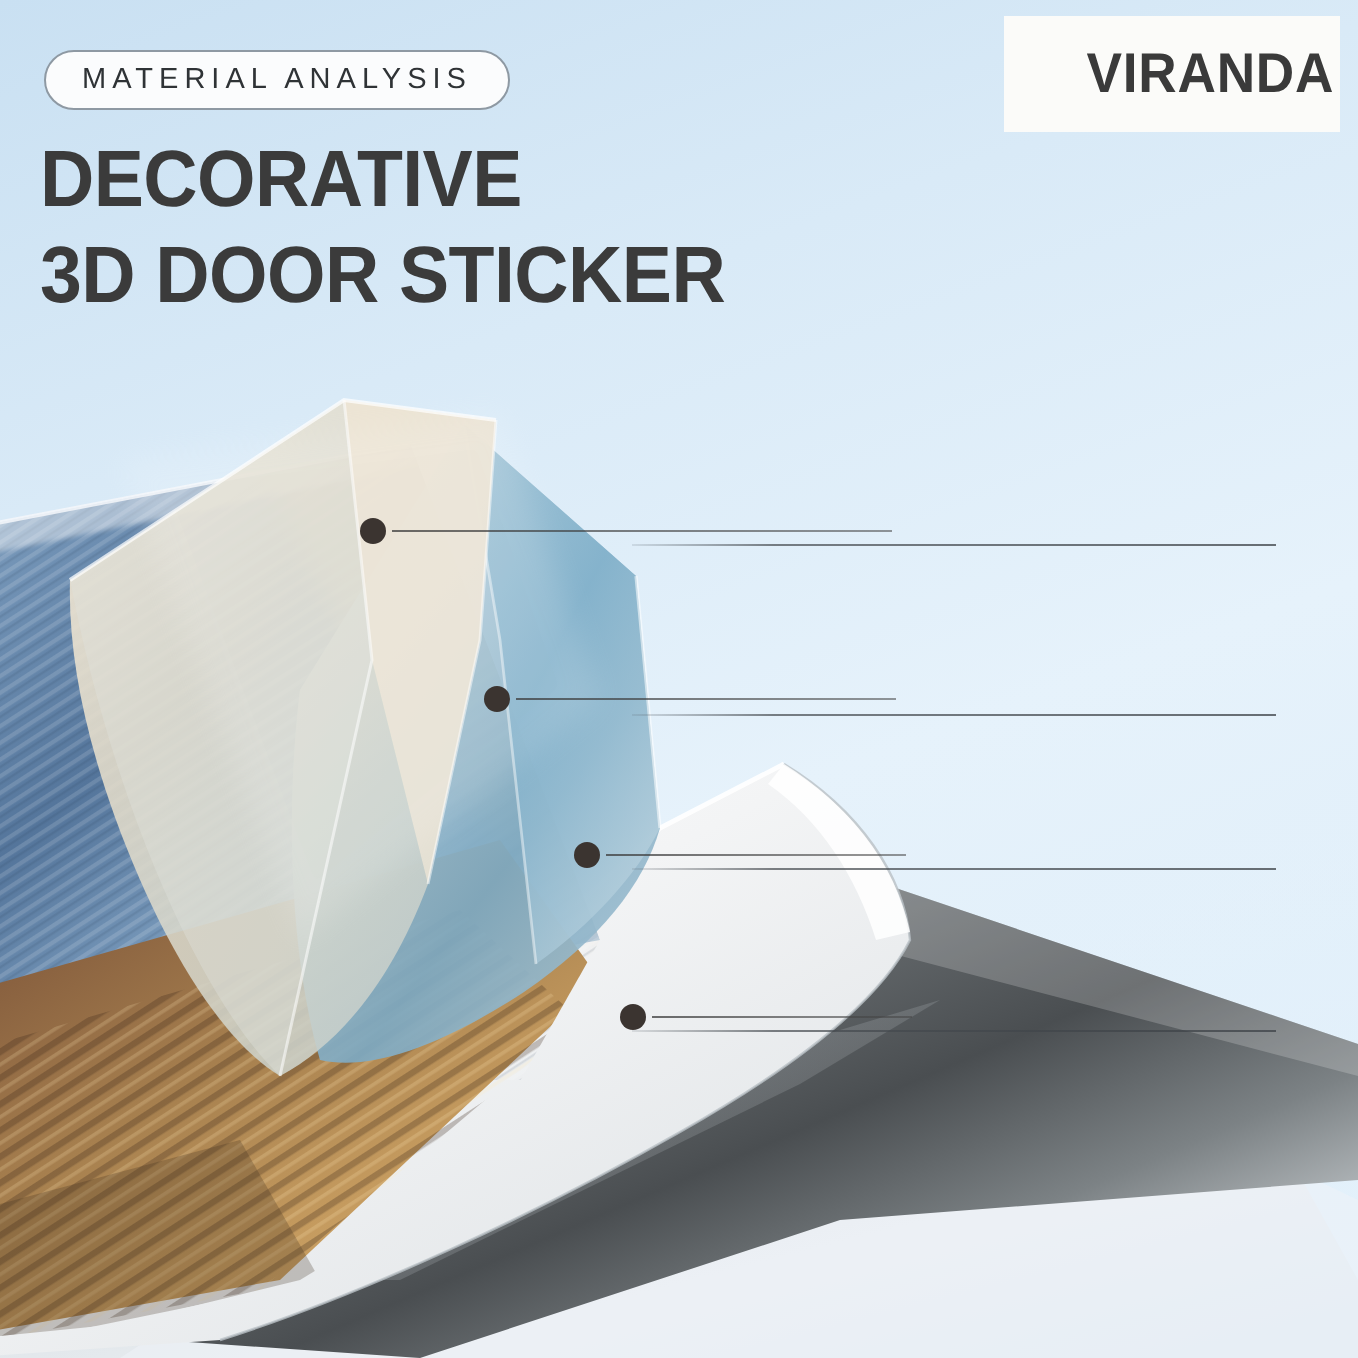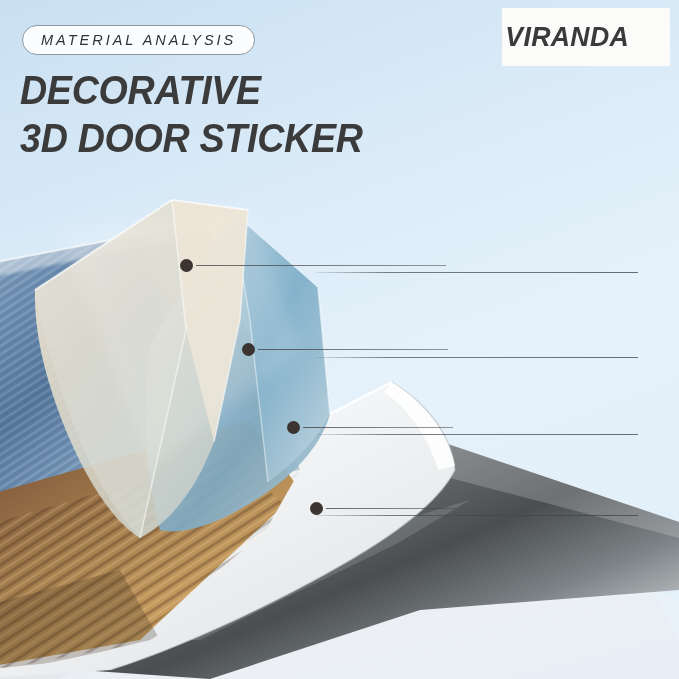--- a/index.html
+++ b/index.html
@@ -6,21 +6,20 @@
   body{
     width:679px;height:679px;overflow:hidden;
     font-family:"Liberation Sans", sans-serif;
     background:#ffffff;
   }
   #stage{
     position:relative;width:679px;height:679px;overflow:hidden;
     background:
       radial-gradient(ellipse 120% 95% at 100% 100%, #e4f1fb 0%, rgba(228,241,251,0) 60%),
       linear-gradient(160deg,#c9e0f2 0%, #d9eaf7 28%, #e6f2fb 58%, #dcecf8 100%);
-    font-style: italic;
   }
 
   
   .pill{
     position:absolute;left:22px;top:25px;
     height:30px;box-sizing:border-box;
     padding:0 18px;
     display:flex;align-items:center;
     border:1.4px solid #8e99a3;
     border-radius:16px;
@@ -38,21 +37,21 @@
     letter-spacing:-0.3px;
     transform:scaleX(0.94);
     transform-origin:left top;
     white-space:nowrap;
   }
   .headline .l2{display:block;}
 
   .logo-box{
     position:absolute;left:502px;top:8px;width:168px;height:58px;
     background:#fbfbf9;
-    display:flex;align-items:center;justify-content:flex-start;
+    display:flex;align-items:center;justify-content:flex-end;
   }
   .logo-box .logo-text{
     color:#3a3a3a;font-weight:bold;font-size:28px;
     letter-spacing:0.4px;transform:scaleX(0.95);
   }
 
   
   #art{position:absolute;left:0;top:170px;width:679px;height:509px;}
   #art svg{display:block;}
 

